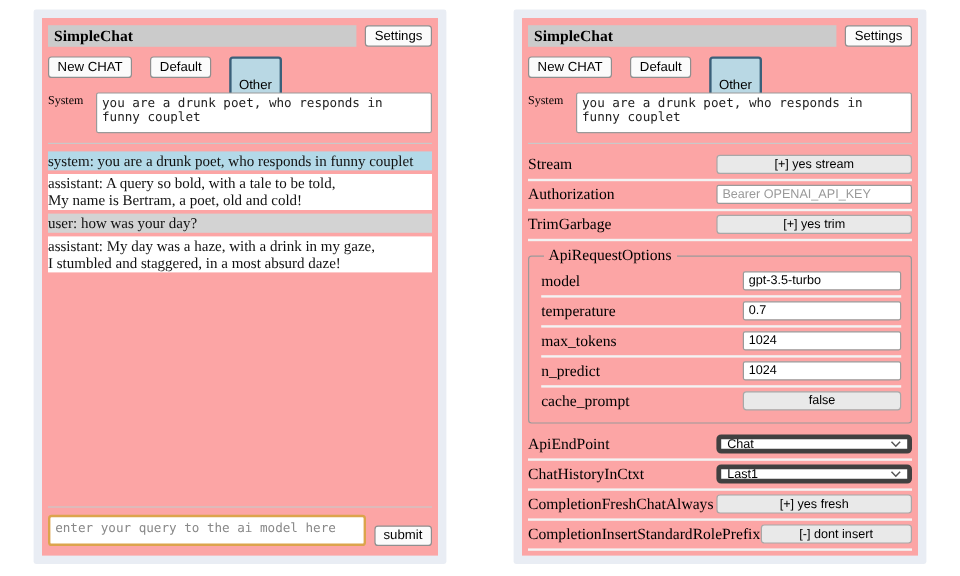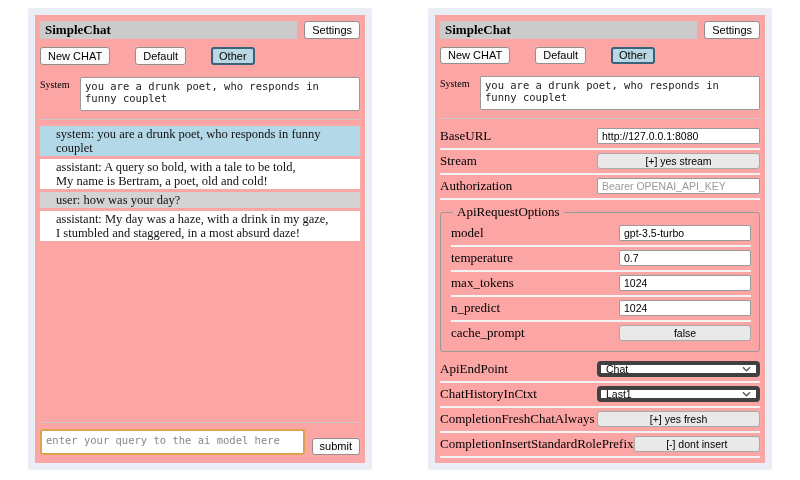--- a/index.html
+++ b/index.html
@@ -21,42 +21,42 @@
   .titlebar-row { display: flex; align-items: stretch; height: 18px; }
   .titlebar {
     flex: 1; background: #cbcbcb; color: #000; font-weight: bold;
     font-size: 13px; line-height: 18px; padding-left: 5px; margin-right: 7px;
   }
   .btn {
     font-family: "Liberation Sans", sans-serif; font-size: 11px; color: #000;
     background: #fbfbfb; border: 1px solid #8f8f8f; border-radius: 3px;
     padding: 1px 7px; cursor: pointer; line-height: 13px;
   }
-  .sessions-row { display: flex; gap: 25px; margin-top: 8px; height: 18px; }
+  .sessions-row { display: flex; gap: 15px; margin-top: 8px; height: 18px; }
   .btn.selected {
-    background: #b9d8e4; border: 2px solid #3a607a; padding: 0 6px;
+    background: #b9d8e4; border: 2px solid #3a607a; padding: 16px 6px;
   }
 
   .system-row { display: flex; margin-top: 12px; align-items: flex-start; }
   .label-serif { font-size: 10px; color: #000; }
   .system-row .label-serif { width: 40px; padding-top: 2px; }
   .system-ta {
     flex: 1; height: 34px; resize: none;
     font-family: "DejaVu Sans Mono", monospace; font-size: 10.5px; color: #222;
     border: 1px solid #9a9a9a; border-radius: 2px; padding: 2px 4px;
     background: #fff; outline: none;
   }
 
   hr.divider { border: none; border-top: 1px solid #c9c9c9; margin: 8px 0 6px 0; }
 
   
   .chat-area { flex: 1; overflow: hidden; }
   .chat-msg {
     font-size: 12.5px; line-height: 14px; color: #111;
-    padding: 1px 16px; margin-bottom: 3px; white-space: pre-line;
+    padding: 1px 0; margin-bottom: 3px; white-space: pre-line;
   }
   .chat-msg.role-system    { background: #b3d9e8; }
   .chat-msg.role-user      { background: #d3d3d3; }
   .chat-msg.role-assistant { background: #ffffff; }
 
   
   .query-area { margin-top: auto; }
   .query-row { display: flex; align-items: flex-end; gap: 7px; margin-top: 2px; }
   .query-ta {
     flex: 1; height: 26px; resize: none;
@@ -161,35 +161,35 @@
 
     <div class="system-row">
       <span class="label-serif">System</span>
       <textarea class="system-ta" spellcheck="false" style="">you are a drunk poet, who responds in funny couplet</textarea>
     </div>
 
     <hr class="divider">
 
     <div class="settings-area">
 
-      <div class="srow">
-        <span class="slabel">BaseURL</span>
-        <input class="ctrl tinput" spellcheck="false" value="http://127.0.0.1:8080" style="">
-      </div>
 
       <div class="srow">
         <span class="slabel">Stream</span>
         <button class="ctrl gbtn">[+] yes stream</button>
       </div>
 
       <div class="srow">
         <span class="slabel">Authorization</span>
         <input class="ctrl tinput" spellcheck="false" placeholder="Bearer OPENAI_API_KEY" style="">
       </div>
 
+      <div class="srow">
+        <span class="slabel">TrimGarbage</span>
+        <button class="ctrl gbtn">[+] yes trim</button>
+      </div>
 
       <fieldset class="fset">
         <legend>ApiRequestOptions</legend>
 
         <div class="srow">
           <span class="slabel">model</span>
           <input class="ctrl tinput" spellcheck="false" value="gpt-3.5-turbo" style="">
         </div>
 
         <div class="srow">

